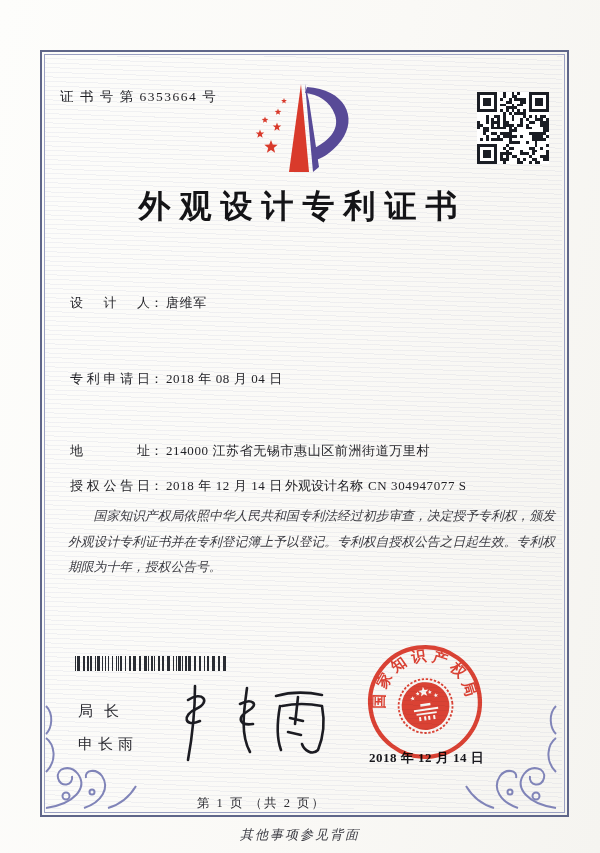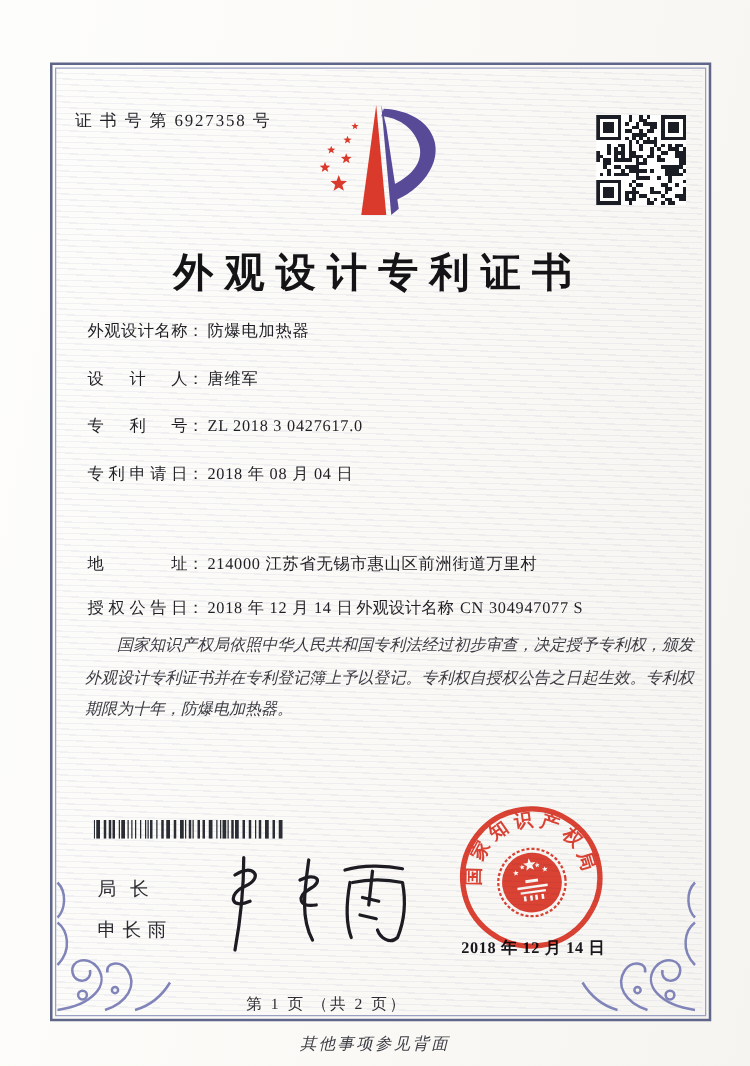--- a/index.html
+++ b/index.html
@@ -13,21 +13,21 @@
   .frame{position:absolute;left:40px;top:50px;width:525px;height:763px;
     border:2.5px solid #5f6689;}
   .frame-inner{position:absolute;left:2px;top:2px;right:2px;bottom:2px;
     border:1px solid #9aa0c2;}
   .guilloche{position:absolute;left:45px;top:56px;width:517px;height:753px;
     background:repeating-linear-gradient(1.8deg,rgba(120,126,174,0.09) 0 1px,transparent 1px 4.6px);
     pointer-events:none;}
   .abs{position:absolute;}
   .cert-no{left:60px;top:88px;font-size:13.5px;letter-spacing:1.5px;color:#1f1f24;}
   .title{left:40px;top:185px;width:525px;text-align:center;font-size:32px;
-    font-weight:bold;letter-spacing:9px;color:#141417;margin-top:12px;}
+    font-weight:bold;letter-spacing:9px;color:#141417;}
   .frow{left:70px;font-size:13px;color:#1f1f24;white-space:nowrap;}
   .flabel{display:inline-block;width:80px;text-align:justify;text-align-last:justify;vertical-align:bottom;}
   .fcolon{margin:0 3px 0 0;}
   .fval{letter-spacing:0.6px;}
   .grant2{position:absolute;left:215px;top:0;white-space:nowrap;}
   .grant2 .flabel{width:67px;}
   .body-text{left:68px;top:504px;width:487px;font-size:12.8px;line-height:25.6px;
     text-align:justify;color:#3b3b42;font-style:italic;}
   .body-text p{margin:0;text-indent:2em;}
   .barcode{left:75px;top:656px;width:152px;height:15px;}
@@ -52,21 +52,21 @@
 </head>
 <body>
 
 <div class="page">
 
   <div class="frame">
     <div class="frame-inner"></div>
   </div>
   <div class="guilloche"></div>
 
-  <div class="abs cert-no">证 书 号 第 6927358 号</div>
+  <div class="abs cert-no">证 书 号 第 6353664 号</div>
 
   <svg class="abs logo" width="130" height="98" viewBox="0 0 130 98" id="logo-svg">
     <polygon points="63,5 51,93 71,93" fill="#d93a2b"></polygon>
     <polygon points="67,5 75,93 81,88 71,22" fill="#584a97"></polygon>
     <path d="M 69,8 C 106,10 121,38 103,62 C 93,75 82,80 76,82 L 74,70 C 90,63 102,51 97,36 C 92,22 80,15 67,14 Z" fill="#584a97"></path>
   <polygon points="46.00,19.00 46.74,20.98 48.85,21.07 47.20,22.39 47.76,24.43 46.00,23.26 44.24,24.43 44.80,22.39 43.15,21.07 45.26,20.98" fill="#d93a2b"></polygon>
       <polygon points="40.00,29.50 40.86,31.81 43.33,31.92 41.40,33.45 42.06,35.83 40.00,34.47 37.94,35.83 38.60,33.45 36.67,31.92 39.14,31.81" fill="#d93a2b"></polygon>
       <polygon points="27.00,37.50 27.86,39.81 30.33,39.92 28.40,41.45 29.06,43.83 27.00,42.47 24.94,43.83 25.60,41.45 23.67,39.92 26.14,39.81" fill="#d93a2b"></polygon>
       <polygon points="39.00,43.50 40.11,46.47 43.28,46.61 40.80,48.58 41.65,51.64 39.00,49.89 36.35,51.64 37.20,48.58 34.72,46.61 37.89,46.47" fill="#d93a2b"></polygon>
       <polygon points="22.00,50.50 23.11,53.47 26.28,53.61 23.80,55.58 24.65,58.64 22.00,56.89 19.35,58.64 20.20,55.58 17.72,53.61 20.89,53.47" fill="#d93a2b"></polygon>
@@ -276,44 +276,38 @@
       <rect x="18" y="0" width="7" height="7" fill="#1a1d24"></rect>
       <rect x="19" y="1" width="5" height="5" fill="#fff"></rect>
       <rect x="20" y="2" width="3" height="3" fill="#1a1d24"></rect>
       <rect x="0" y="18" width="7" height="7" fill="#1a1d24"></rect>
       <rect x="1" y="19" width="5" height="5" fill="#fff"></rect>
       <rect x="2" y="20" width="3" height="3" fill="#1a1d24"></rect>
     </svg>
 
   <div class="abs title">外观设计专利证书</div>
 
-  <div class="abs frow" style="top:256px">
-    <span class="flabel">外观设计名称</span><span class="fcolon">：</span><span class="fval">防爆电加热器</span>
-  </div>
   <div class="abs frow" style="top:294px">
     <span class="flabel">设计人</span><span class="fcolon">：</span><span class="fval">唐维军</span>
-  </div>
-  <div class="abs frow" style="top:332px">
-    <span class="flabel">专利号</span><span class="fcolon">：</span><span class="fval">ZL 2018 3 0427617.0</span>
   </div>
   <div class="abs frow" style="top:370px">
     <span class="flabel">专利申请日</span><span class="fcolon">：</span><span class="fval">2018 年 08 月 04 日</span>
   </div>
   <div class="abs frow" style="top:442px">
     <span class="flabel">地址</span><span class="fcolon">：</span><span class="fval">214000 江苏省无锡市惠山区前洲街道万里村</span>
   </div>
   <div class="abs frow" style="top:477px">
     <span class="flabel">授权公告日</span><span class="fcolon">：</span><span class="fval">2018 年 12 月 14 日</span>
     <span class="grant2">
       <span class="flabel">外观设计名称</span><span class="fcolon">：</span><span class="fval">CN 304947077 S</span>
     </span>
   </div>
 
   <div class="abs body-text">
-    <p>国家知识产权局依照中华人民共和国专利法经过初步审查，决定授予专利权，颁发外观设计专利证书并在专利登记簿上予以登记。专利权自授权公告之日起生效。专利权期限为十年，防爆电加热器。</p>
+    <p>国家知识产权局依照中华人民共和国专利法经过初步审查，决定授予专利权，颁发外观设计专利证书并在专利登记簿上予以登记。专利权自授权公告之日起生效。专利权期限为十年，授权公告号。</p>
   </div>
 
   <svg class="abs barcode" id="barcode-svg" width="152" height="15">
       <rect x="0" y="0" width="1" height="15" fill="#2a2d33"></rect>
       <rect x="2" y="0" width="3" height="15" fill="#2a2d33"></rect>
       <rect x="8" y="0" width="2" height="15" fill="#2a2d33"></rect>
       <rect x="12" y="0" width="2" height="15" fill="#2a2d33"></rect>
       <rect x="15" y="0" width="2" height="15" fill="#2a2d33"></rect>
       <rect x="20" y="0" width="1" height="15" fill="#2a2d33"></rect>
       <rect x="22" y="0" width="3" height="15" fill="#2a2d33"></rect>

